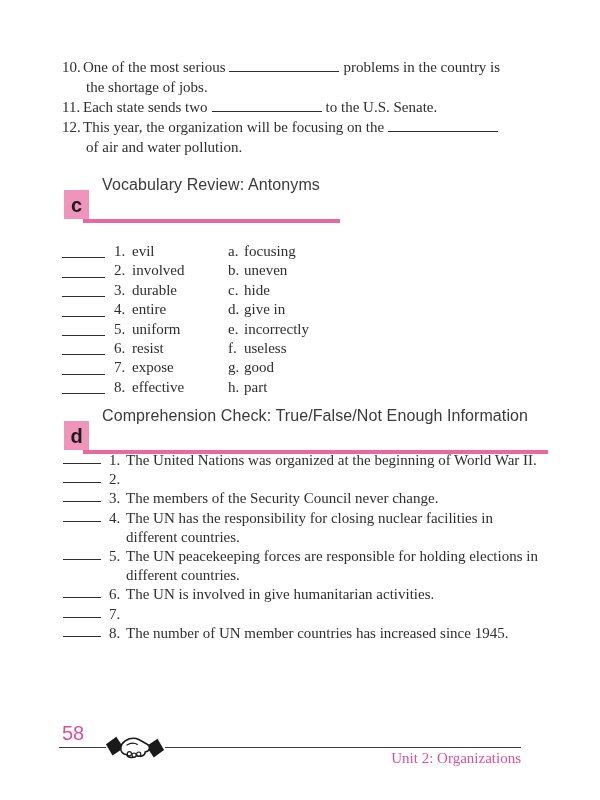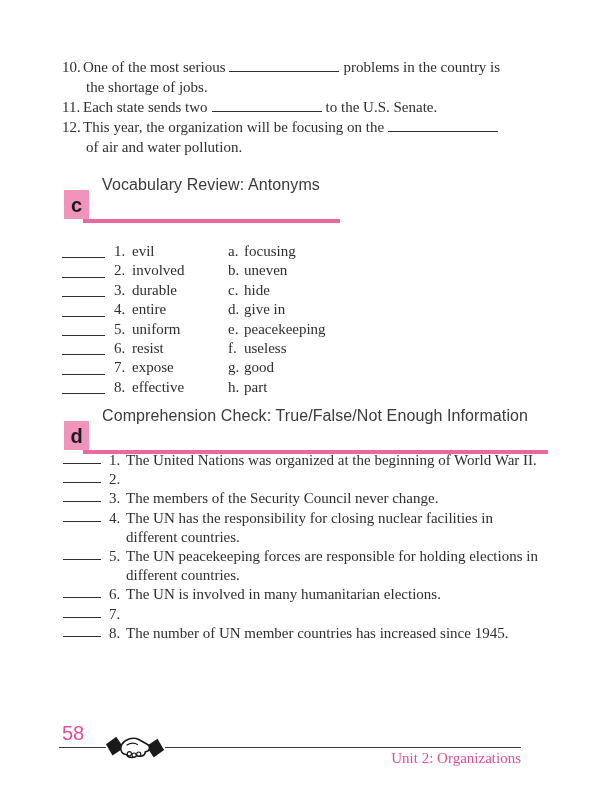--- a/index.html
+++ b/index.html
@@ -145,21 +145,21 @@
         <span class="m-word">entire</span>
         <span class="m-letter">d.</span>
         <span class="m-opt">give in</span>
       </div>
 
       <div class="m-row">
         <span class="m-blank"></span>
         <span class="m-num">5.</span>
         <span class="m-word">uniform</span>
         <span class="m-letter">e.</span>
-        <span class="m-opt">peacekeeping</span>
+        <span class="m-opt">incorrectly</span>
       </div>
 
       <div class="m-row">
         <span class="m-blank"></span>
         <span class="m-num">6.</span>
         <span class="m-word">resist</span>
         <span class="m-letter">f.</span>
         <span class="m-opt">useless</span>
       </div>
 
@@ -212,21 +212,21 @@
 
       <div class="t-row">
         <span class="t-blank"></span>
         <span class="t-num">5.</span>
         <span class="t-text">The UN peacekeeping forces are responsible for holding elections in different countries.</span>
       </div>
 
       <div class="t-row">
         <span class="t-blank"></span>
         <span class="t-num">6.</span>
-        <span class="t-text">The UN is involved in many humanitarian elections.</span>
+        <span class="t-text">The UN is involved in give humanitarian activities.</span>
       </div>
 
       <div class="t-row">
         <span class="t-blank"></span>
         <span class="t-num">7.</span>
       </div>
 
       <div class="t-row">
         <span class="t-blank"></span>
         <span class="t-num">8.</span>

